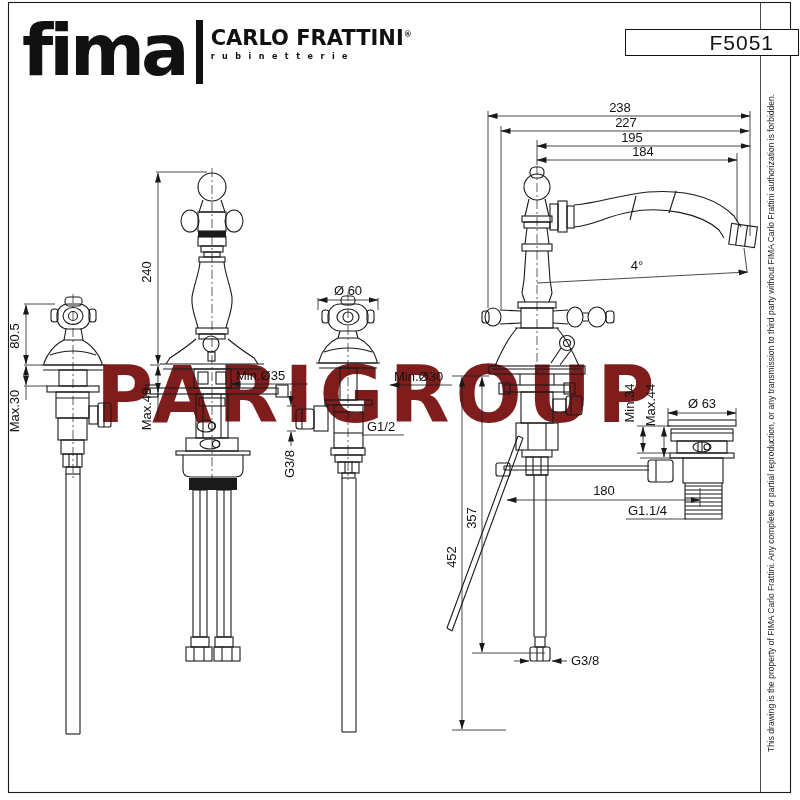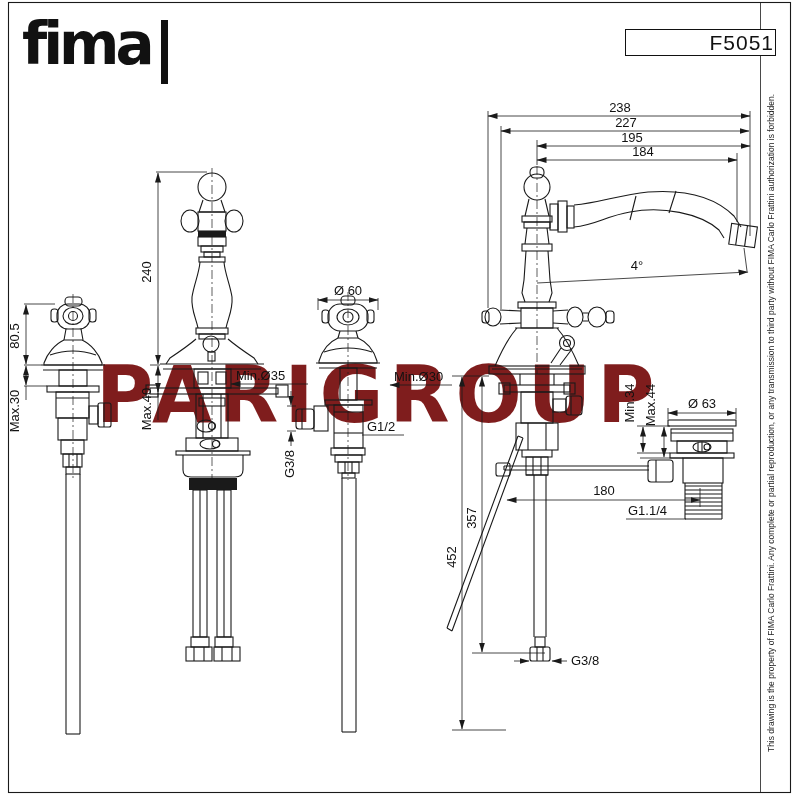--- a/index.html
+++ b/index.html
@@ -10,32 +10,32 @@
     letter-spacing:6px;color:#7f1d1d;white-space:nowrap;line-height:1;}
   svg.drawing{position:absolute;left:0;top:0;z-index:2;}
   .ln{stroke:#1a1a1a;stroke-width:1.1;fill:none;}
   .tn{stroke:#1a1a1a;stroke-width:0.8;fill:none;}
   .cl{stroke:#1a1a1a;stroke-width:0.7;fill:none;stroke-dasharray:9 3 2 3;}
   .dk{fill:#1a1a1a;stroke:none;}
   text.dim{font-family:"Liberation Sans",sans-serif;font-size:13px;fill:#111;}
   .hdr{position:absolute;z-index:3;}
   .brand{left:22px;top:12px;display:flex;align-items:flex-start;}
   .brand-fima{font-family:"DejaVu Sans",sans-serif;font-weight:bold;
-    font-size:58px;line-height:0.9;letter-spacing:-4px;margin-top:6px;}
+    font-size:72px;line-height:0.9;letter-spacing:-4px;margin-top:6px;}
   .brand-bar{display:inline-block;width:7px;height:64px;background:#111;
     margin:8px 8px 0 10px;}
   .brand-right{display:flex;flex-direction:column;margin-top:14px;}
   .brand-cf{font-family:"DejaVu Sans",sans-serif;font-weight:bold;
     font-size:21px;letter-spacing:0px;white-space:nowrap;}
   .brand-cf sup{font-size:8px;vertical-align:super;}
   .brand-rub{font-family:"DejaVu Sans",sans-serif;font-weight:bold;
     font-size:8px;letter-spacing:7.5px;margin-top:2px;white-space:nowrap;}
   .model-box{left:625px;top:29px;width:148px;height:25px;background:#fff;
     border:1.6px solid #111;display:flex;align-items:center;
-    justify-content:flex-end;padding-right:1px;font-size:21px;
+    justify-content:flex-end;padding-right:24px;font-size:21px;
     letter-spacing:1px;}
   .disclaimer{left:766px;top:791px;width:736px;height:14px;
     transform-origin:0 0;transform:rotate(-90deg);font-size:8.5px;
     color:#222;text-align:center;white-space:nowrap;z-index:3;position:absolute;}
 </style>
 </head>
 <body>
 
 <div class="watermark">PARIGROUP</div>
 
@@ -339,18 +339,22 @@
     <text class="dim" transform="rotate(-90 634 403)" x="634" y="403" text-anchor="middle">Min.34</text>
     <text class="dim" transform="rotate(-90 655 405)" x="655" y="405" text-anchor="middle">Max.44</text>
     <line x1="626" y1="519" x2="686" y2="519" class="tn"></line>
     <text class="dim" x="628" y="515">G1.1/4</text>
   </g>
 </svg>
 
 <div class="hdr brand" style="position:absolute;">
   <span class="brand-fima">fima</span>
   <span class="brand-bar"></span>
+  <span class="brand-right">
+    <span class="brand-cf"><span>CARLO FRATTINI</span><sup>®</sup></span>
+    <span class="brand-rub">rubinetterie</span>
+  </span>
 </div>
 <div class="hdr model-box" style="position:absolute;">
   <span>F5051</span>
 </div>
 
 <div class="disclaimer">This drawing is the property of FIMA Carlo Frattini. Any complete or partial reproduction, or any transmission to third party without FIMA Carlo Frattini authorization is forbidden.</div>
 
 </body></html>

